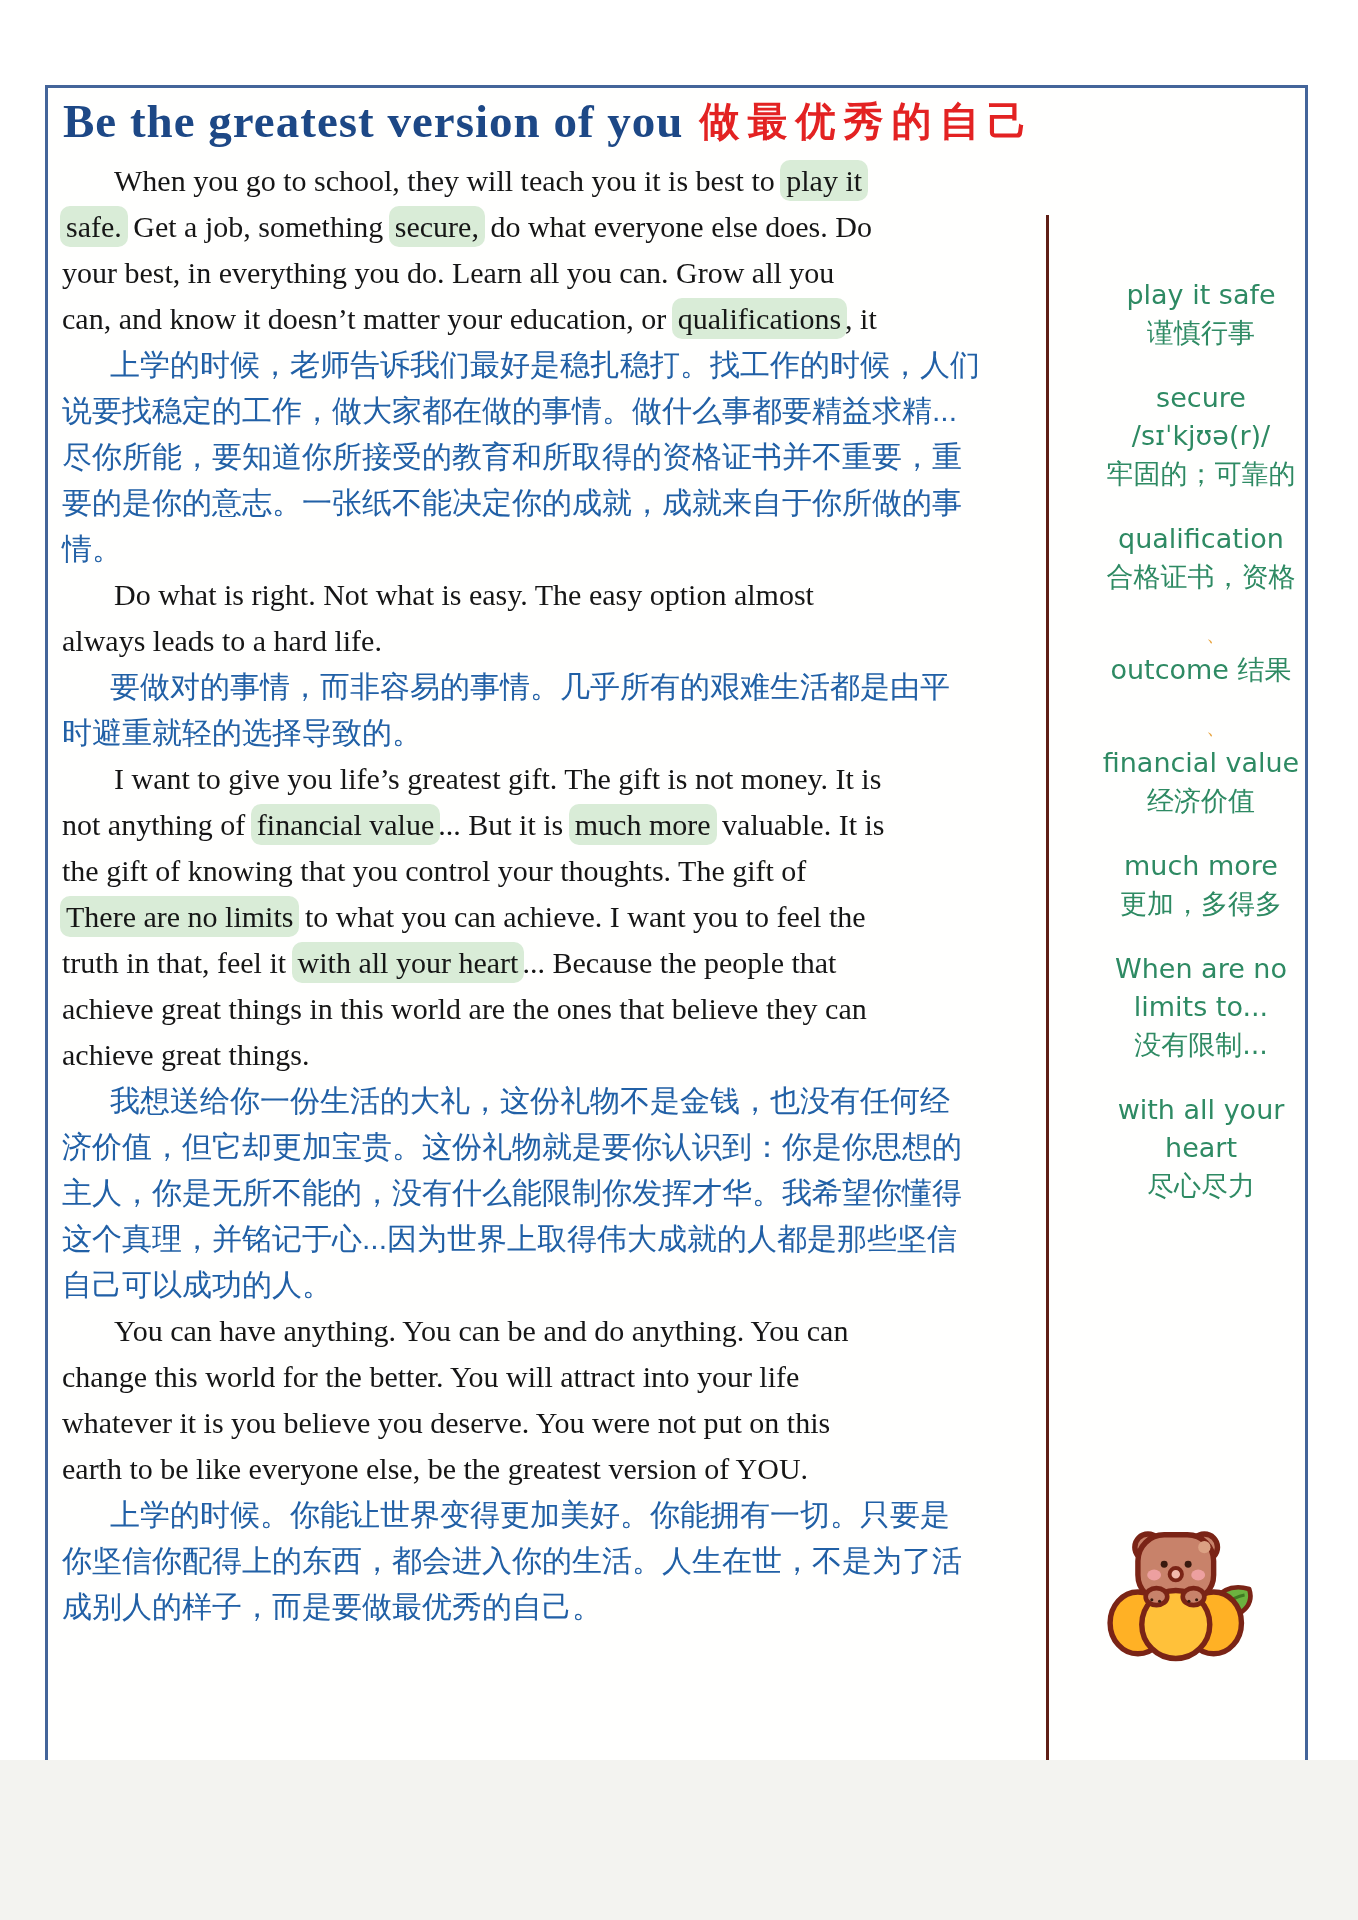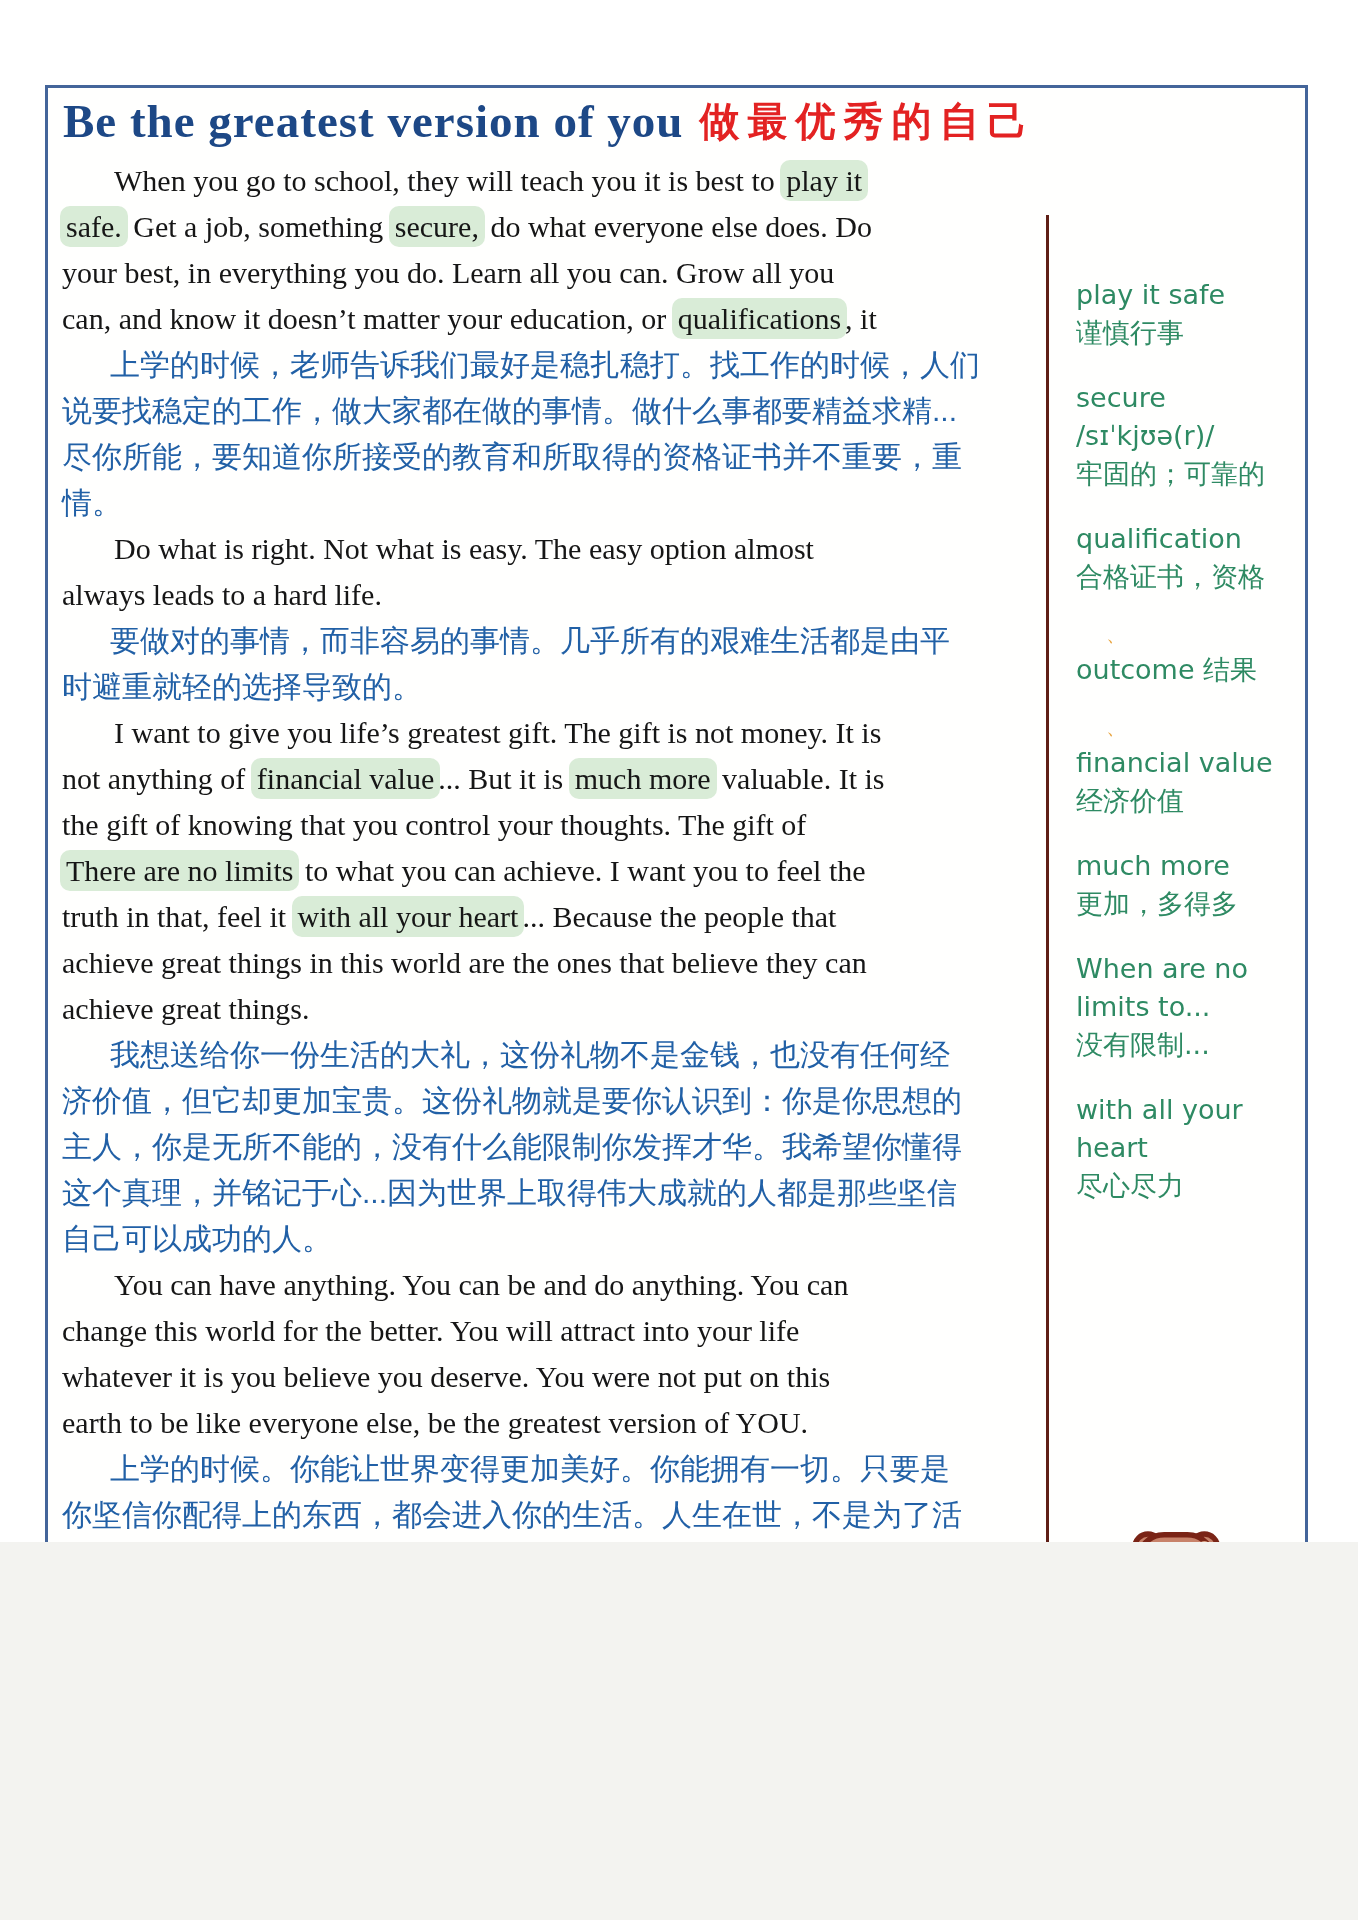--- a/index.html
+++ b/index.html
@@ -1,39 +1,39 @@
 <!DOCTYPE html>
 <html style="--title-en: #1d4886; --title-zh: #e32222; --body: #161616; --chinese: #2160a6; --highlight: #d9ecd7; --sidebar: #2e8a63; --accent: #e8a33d; --divider: #5f1f16; --frame: #44659a;"><head>
 <meta charset="utf-8">
 <style>
   :root{
     --title-en:#1d4886; --title-zh:#e32222; --body:#161616; --chinese:#2160a6;
     --highlight:#d9ecd7; --sidebar:#2e8a63; --accent:#e8a33d; --divider:#5f1f16; --frame:#44659a;
   }
   html,body{margin:0;padding:0;background:#f3f3f0;}
-  .page{position:relative;width:1358px;height:1542px;background:#ffffff;overflow:hidden;
+  .page{position:relative;width:1358px;height:1760px;background:#ffffff;overflow:hidden;
         font-family:"Liberation Serif",serif;}
   .frame{position:absolute;left:45px;top:85px;width:1263px;height:1737px;
          border:3px solid var(--frame);box-sizing:border-box;background:#fffffe;}
   .title-row{position:absolute;left:63px;top:94px;white-space:nowrap;z-index:3;}
   .title-en{font-family:"Liberation Serif",serif;font-weight:bold;font-size:47px;
             color:var(--title-en);letter-spacing:1px;}
   .title-zh{font-family:"DejaVu Serif",serif;font-weight:bold;font-size:40px;
             color:var(--title-zh);letter-spacing:8px;margin-left:16px;vertical-align:2px;}
   .main-text{position:absolute;left:62px;top:158px;width:952px;z-index:2;}
   .line{height:46px;line-height:46px;white-space:nowrap;}
   .line.en{font-family:"Liberation Serif",serif;font-size:30px;color:var(--body);}
   .line.zh{font-family:Liberation Sans, sans-serif;font-size:30px;color:var(--chinese);}
   .line.first.en{padding-left:52px;}
   .line.first.zh{padding-left:48px;}
   .hl{background:var(--highlight);border-radius:10px;padding:4px 6px;margin:0 -2px;}
   .divider{position:absolute;left:1046px;top:215px;width:3px;height:1575px;
            background:var(--divider);z-index:2;}
   .sidebar{position:absolute;left:1076px;top:276px;width:250px;z-index:2;
-           font-family:"DejaVu Sans",sans-serif;font-size:27px;color:var(--sidebar);}
+           font-family:"DejaVu Sans",sans-serif;font-size:27px;color:var(--sidebar);text-align:center;}
   .vocab-item{margin-bottom:27px;}
   .vline{line-height:38px;white-space:nowrap;}
   .accent{color:var(--accent);font-size:20px;line-height:22px;height:22px;
           margin:2px 0 6px 30px;font-family:"DejaVu Sans",sans-serif;}
   .illustration{position:absolute;left:1090px;top:1512px;z-index:2;}
 </style>
 </head>
 <body>
 
 <div class="page">
@@ -44,20 +44,21 @@
   </div>
 
   <div class="main-text">
       <div class="line en first"><span>When you go to school, they will teach you it is best to </span><span class="hl">play it</span></div>
       <div class="line en"><span class="hl">safe.</span><span> Get a job, something </span><span class="hl">secure,</span><span> do what everyone else does. Do</span></div>
       <div class="line en"><span>your best, in everything you do. Learn all you can. Grow all you</span></div>
       <div class="line en"><span>can, and know it doesn’t matter your education, or </span><span class="hl">qualifications</span><span>, it</span></div>
       <div class="line zh first"><span>上学的时候，老师告诉我们最好是稳扎稳打。找工作的时候，人们</span></div>
       <div class="line zh"><span>说要找稳定的工作，做大家都在做的事情。做什么事都要精益求精...</span></div>
       <div class="line zh"><span>尽你所能，要知道你所接受的教育和所取得的资格证书并不重要，重</span></div>
+      <div class="line zh"><span>要的是你的意志。一张纸不能决定你的成就，成就来自于你所做的事</span></div>
       <div class="line zh"><span>情。</span></div>
       <div class="line en first"><span>Do what is right. Not what is easy. The easy option almost</span></div>
       <div class="line en"><span>always leads to a hard life.</span></div>
       <div class="line zh first"><span>要做对的事情，而非容易的事情。几乎所有的艰难生活都是由平</span></div>
       <div class="line zh"><span>时避重就轻的选择导致的。</span></div>
       <div class="line en first"><span>I want to give you life’s greatest gift. The gift is not money. It is</span></div>
       <div class="line en"><span>not anything of </span><span class="hl">financial value</span><span>... But it is </span><span class="hl">much more</span><span> valuable. It is</span></div>
       <div class="line en"><span>the gift of knowing that you control your thoughts. The gift of</span></div>
       <div class="line en"><span class="hl">There are no limits</span><span> to what you can achieve. I want you to feel the</span></div>
       <div class="line en"><span>truth in that, feel it </span><span class="hl">with all your heart</span><span>... Because the people that</span></div>

